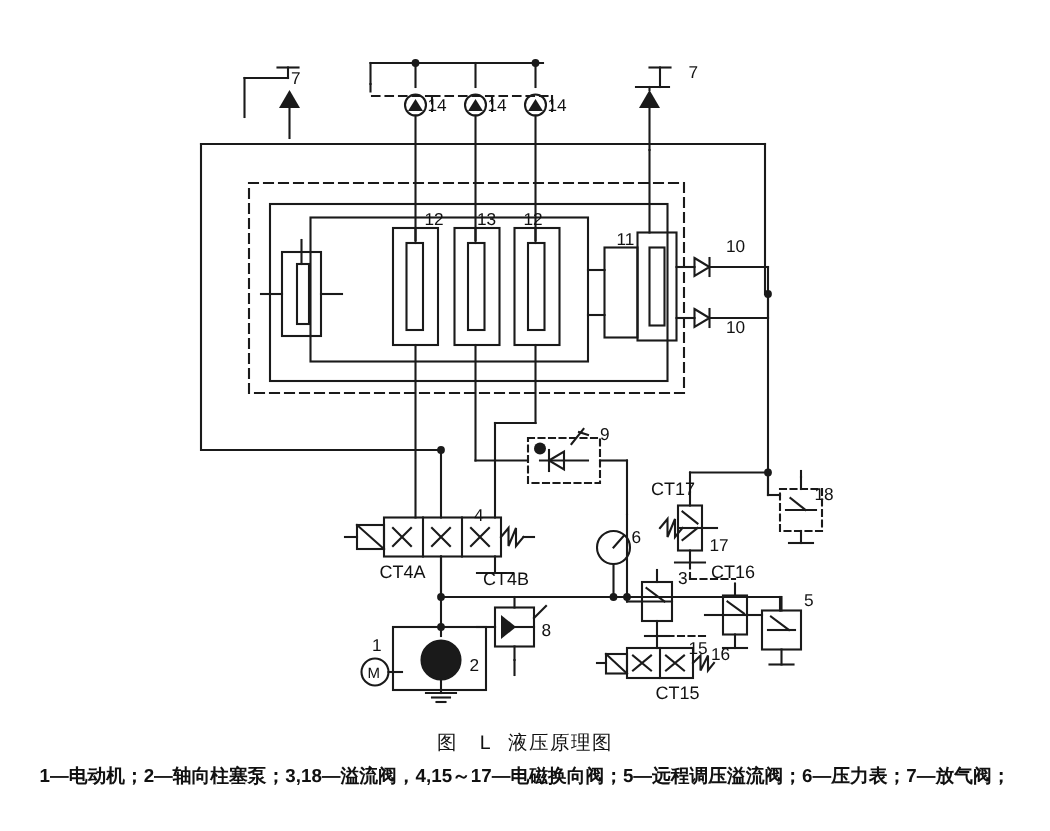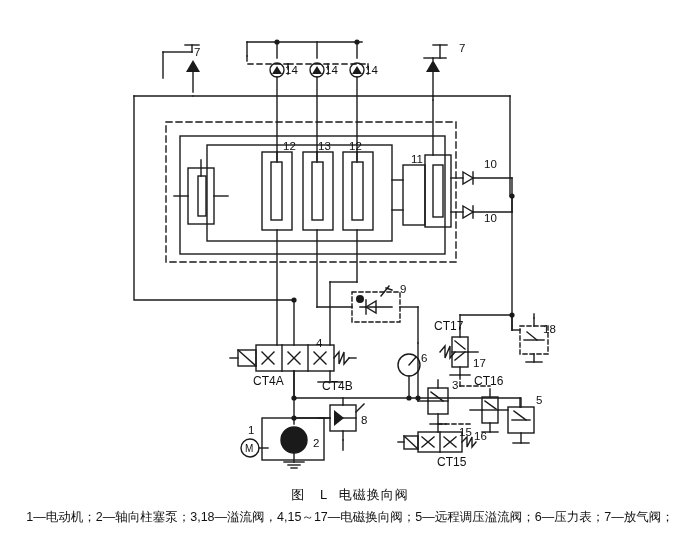--- a/index.html
+++ b/index.html
@@ -25,21 +25,21 @@
   }
   #fig-caption{top:486px;}
   #fig-caption .num{margin:0 6px 0 10px;}
   #legend{
     position:absolute;
     left:8px;right:8px;top:508px;
     font-size:12.5px;
     line-height:19px;
     text-align:center;
   }
-  .lg-line{white-space:nowrap;}
+  .lg-line{white-space:nowrap;font-weight:bold;}
 </style>
 </head>
 <body>
 
 <div id="diagram-wrap">
 <svg width="700" height="480" viewBox="0 0 700 480" xmlns="http://www.w3.org/2000/svg" stroke="#1a1a1a" fill="none" stroke-width="1.4" stroke-linecap="square">
 
   <g>
     <line x1="163" y1="52" x2="192" y2="52"></line>
     <line x1="163" y1="52" x2="163" y2="78"></line>
@@ -336,18 +336,18 @@
     <text x="245" y="452" font-size="10">M</text>
     <text x="459" y="436">15</text>
     <text x="437" y="466" font-size="12">CT15</text>
   </g>
 </svg>
 </div>
 
 <div class="cap" id="fig-caption">
   <span>图</span>
   <span class="num">L</span>
-  <span>电磁换向阀</span>
+  <span>液压原理图</span>
 </div>
 
 <div id="legend">
   <div class="lg-line">1—电动机；2—轴向柱塞泵；3,18—溢流阀，4,15～17—电磁换向阀；5—远程调压溢流阀；6—压力表；7—放气阀；</div>
 </div>
 
 </body></html>

